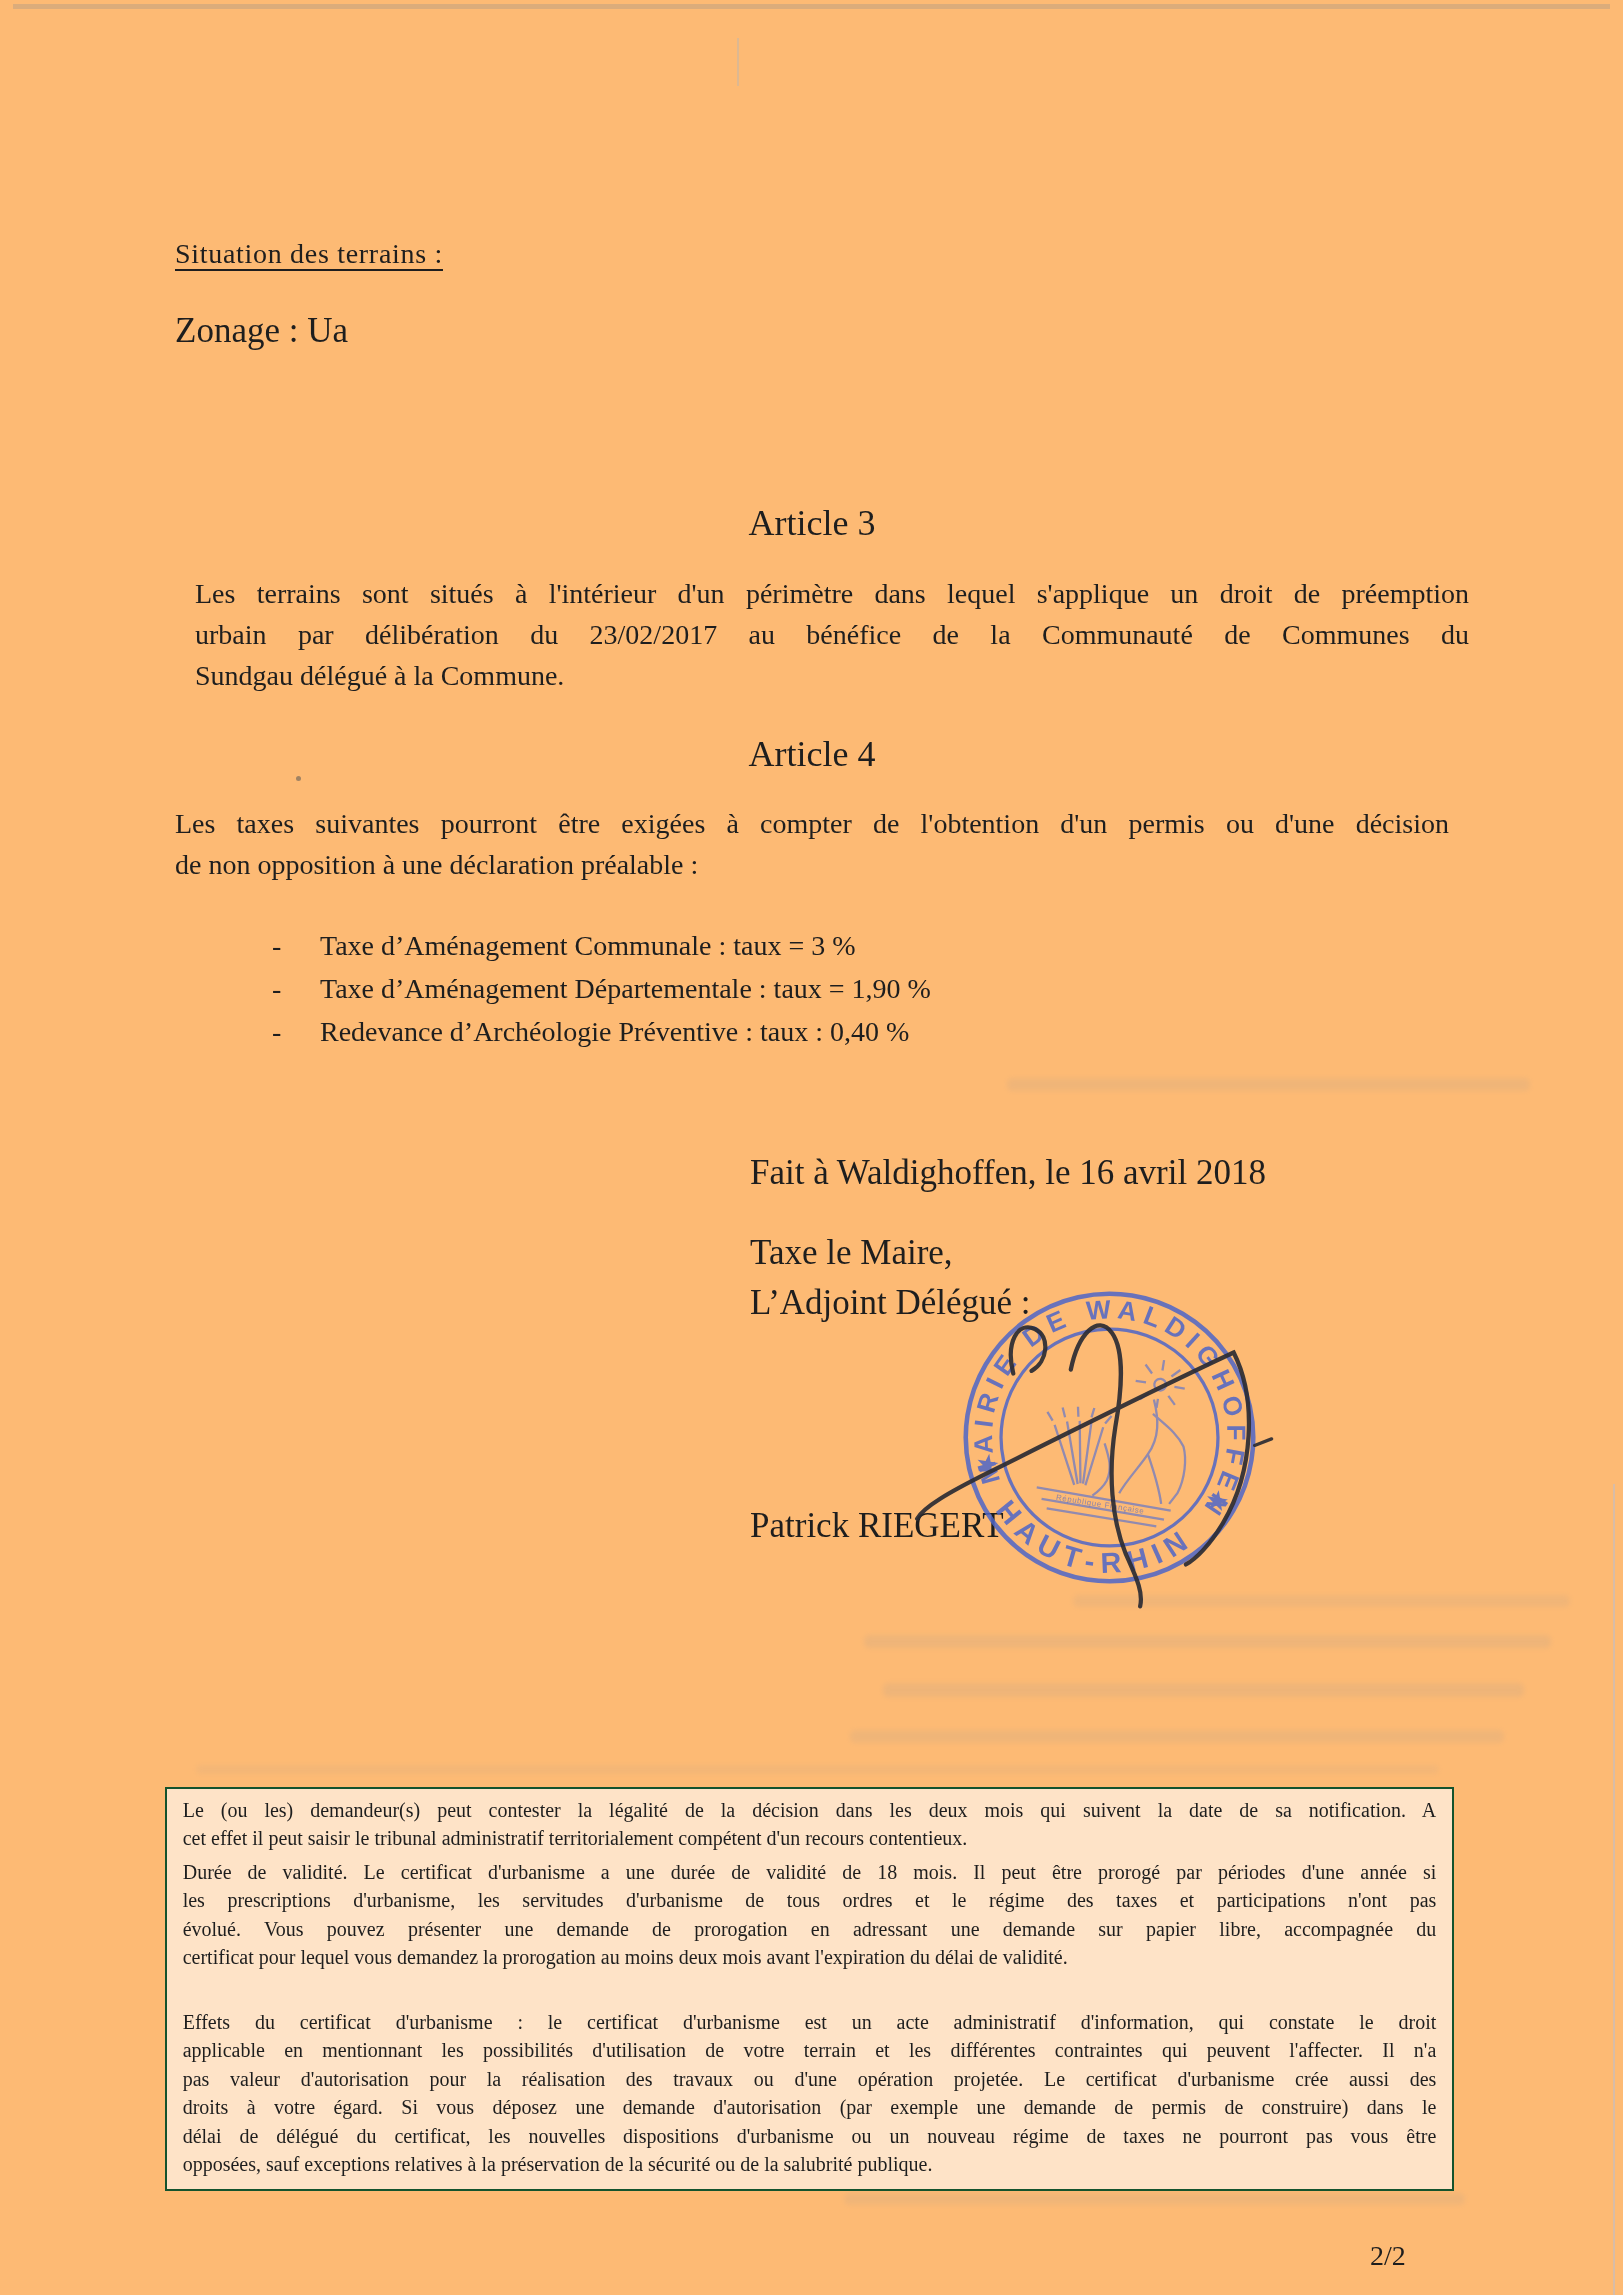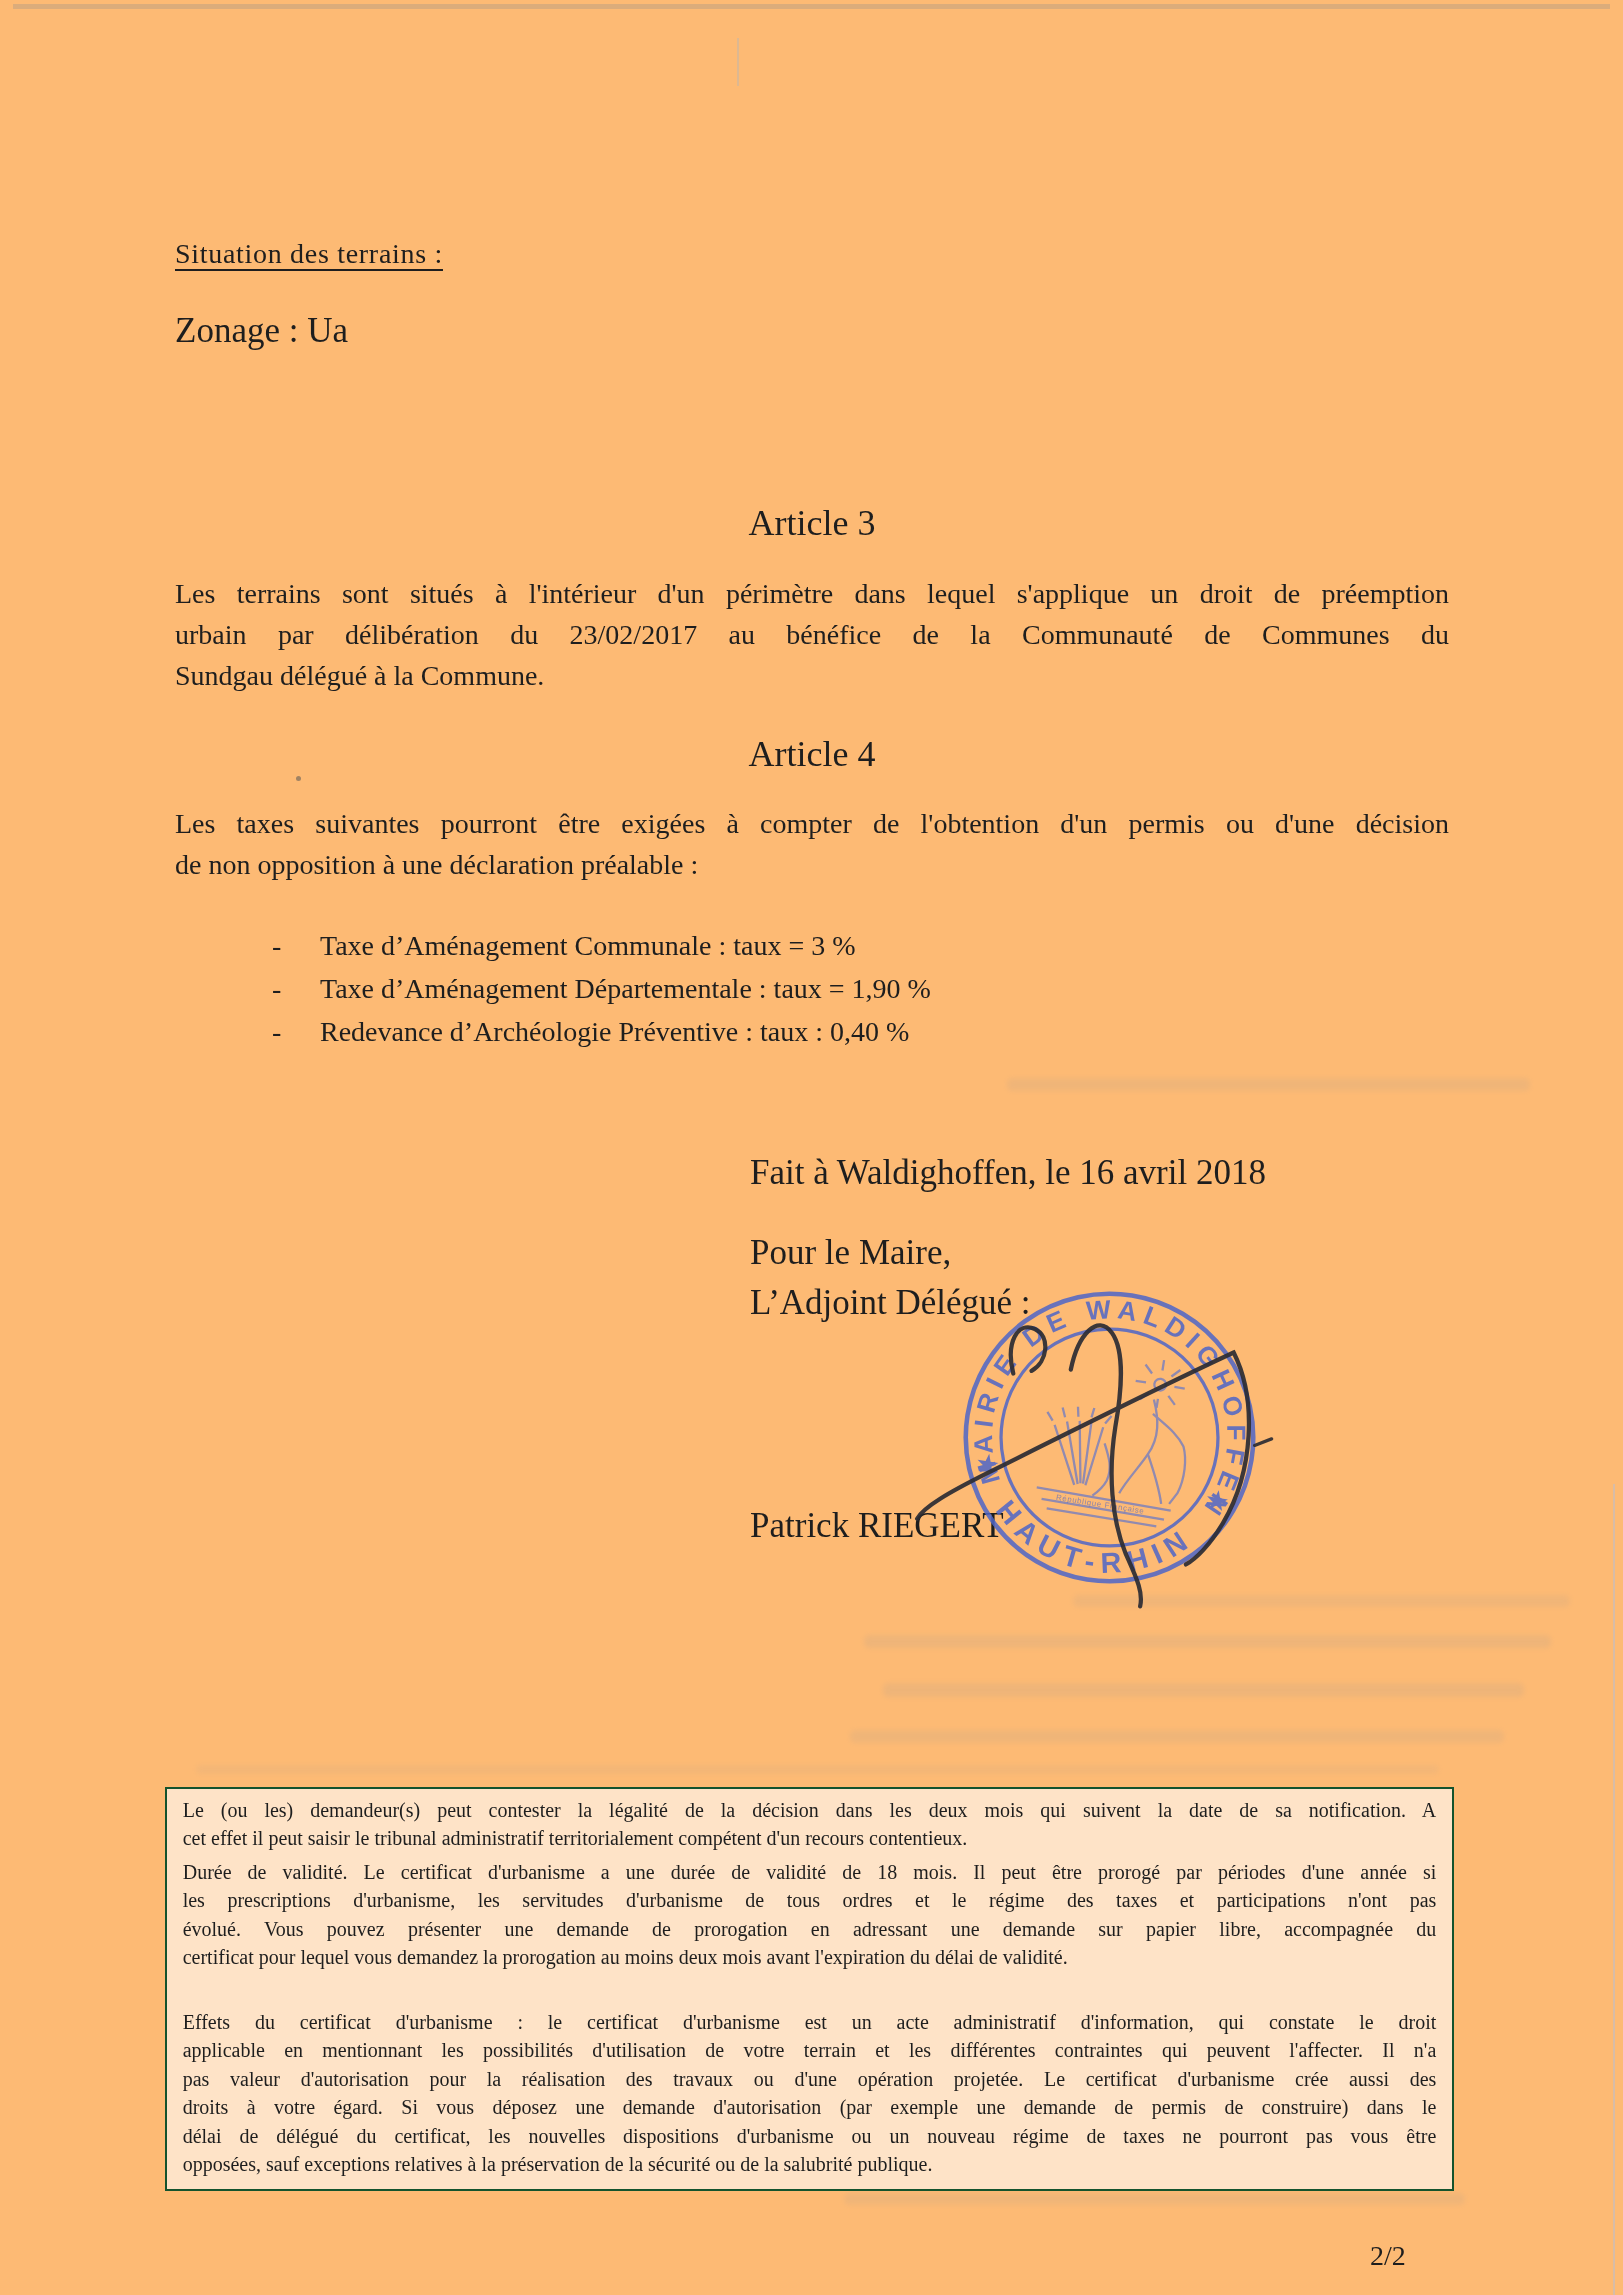--- a/index.html
+++ b/index.html
@@ -54,21 +54,21 @@
   <div class="ghost" style="left:850px;top:1730px;width:654px;height:13px;opacity:.11;"></div>
   <div class="ghost" style="left:196px;top:1765px;width:1243px;height:9.2px;opacity:.08;"></div>
   <div class="ghost" style="left:844px;top:2193px;width:621px;height:11.8px;opacity:.11;"></div>
 
   <div class="heading">Situation des terrains :</div>
 
   <div class="simple-line" style="left:175px;top:311px;">Zonage : Ua</div>
 
 
   <div class="article-heading" style="top:502px;">Article 3</div>
-  <div class="para" style="top:573px;">
+  <div class="para" style="top:573px;margin-left:20px;">
       <div class="jline">Les terrains sont situés à l'intérieur d'un périmètre dans lequel s'applique un droit de préemption</div>
       <div class="jline">urbain par délibération du 23/02/2017 au bénéfice de la Communauté de Communes du</div>
       <div class="jline last">Sundgau délégué à la Commune.</div>
     </div>
 
   <div class="article-heading" style="top:733px;">Article 4</div>
   <div class="para" style="top:803px;">
       <div class="jline">Les taxes suivantes pourront être exigées à compter de l'obtention d'un permis ou d'une décision</div>
       <div class="jline last">de non opposition à une déclaration préalable :</div>
     </div>
@@ -82,21 +82,21 @@
       <span class="bullet-dash">-</span>
       <span class="bullet-text">Taxe d’Aménagement Départementale : taux = 1,90 %</span>
     </div>
     <div class="bullet-row">
       <span class="bullet-dash">-</span>
       <span class="bullet-text">Redevance d’Archéologie Préventive : taux : 0,40 %</span>
     </div>
   </div>
 
   <div class="simple-line" style="left:750px;top:1153px;">Fait à Waldighoffen, le 16 avril 2018</div>
-  <div class="simple-line" style="left:750px;top:1233px;">Pour le Maire,</div>
+  <div class="simple-line" style="left:750px;top:1233px;">Taxe le Maire,</div>
   <div class="simple-line" style="left:750px;top:1274px;margin-top:9px;">L’Adjoint Délégué :</div>
   <div class="simple-line" style="left:750px;top:1506px;">Patrick RIEGERT</div>
 
   <div class="stamp-wrap">
     <svg width="311" height="311" viewBox="0 0 476 476">
       <defs>
         <path id="arcTop" d="M 92 341 A 180 180 0 1 1 384 341" fill="none"></path>
         <path id="arcBottom" d="M 72 362 A 208 208 0 0 0 404 362" fill="none"></path>
       </defs>
       <g opacity="0.85">

